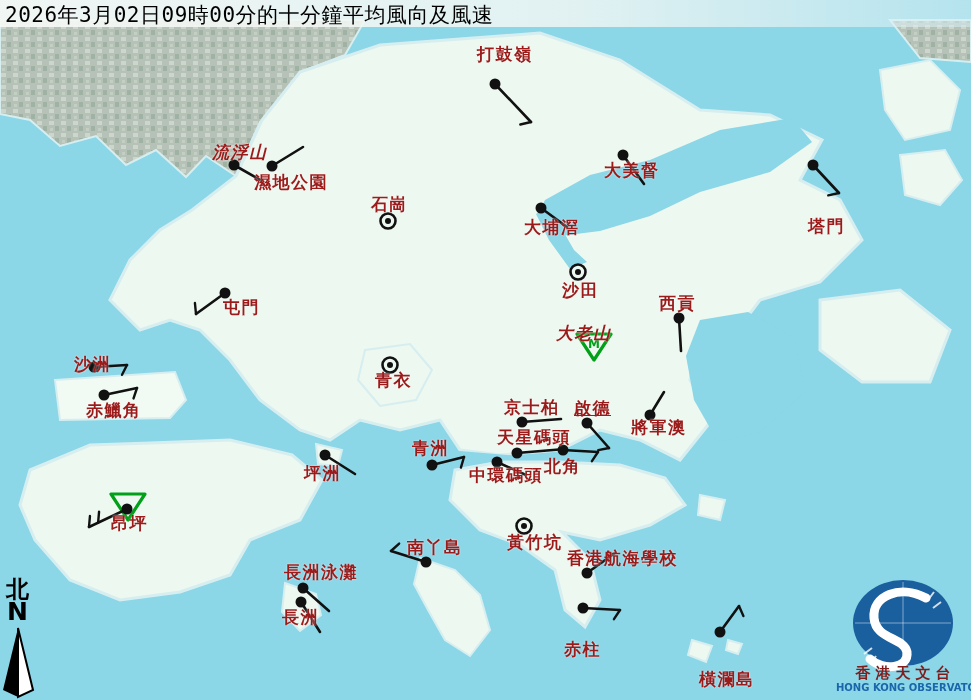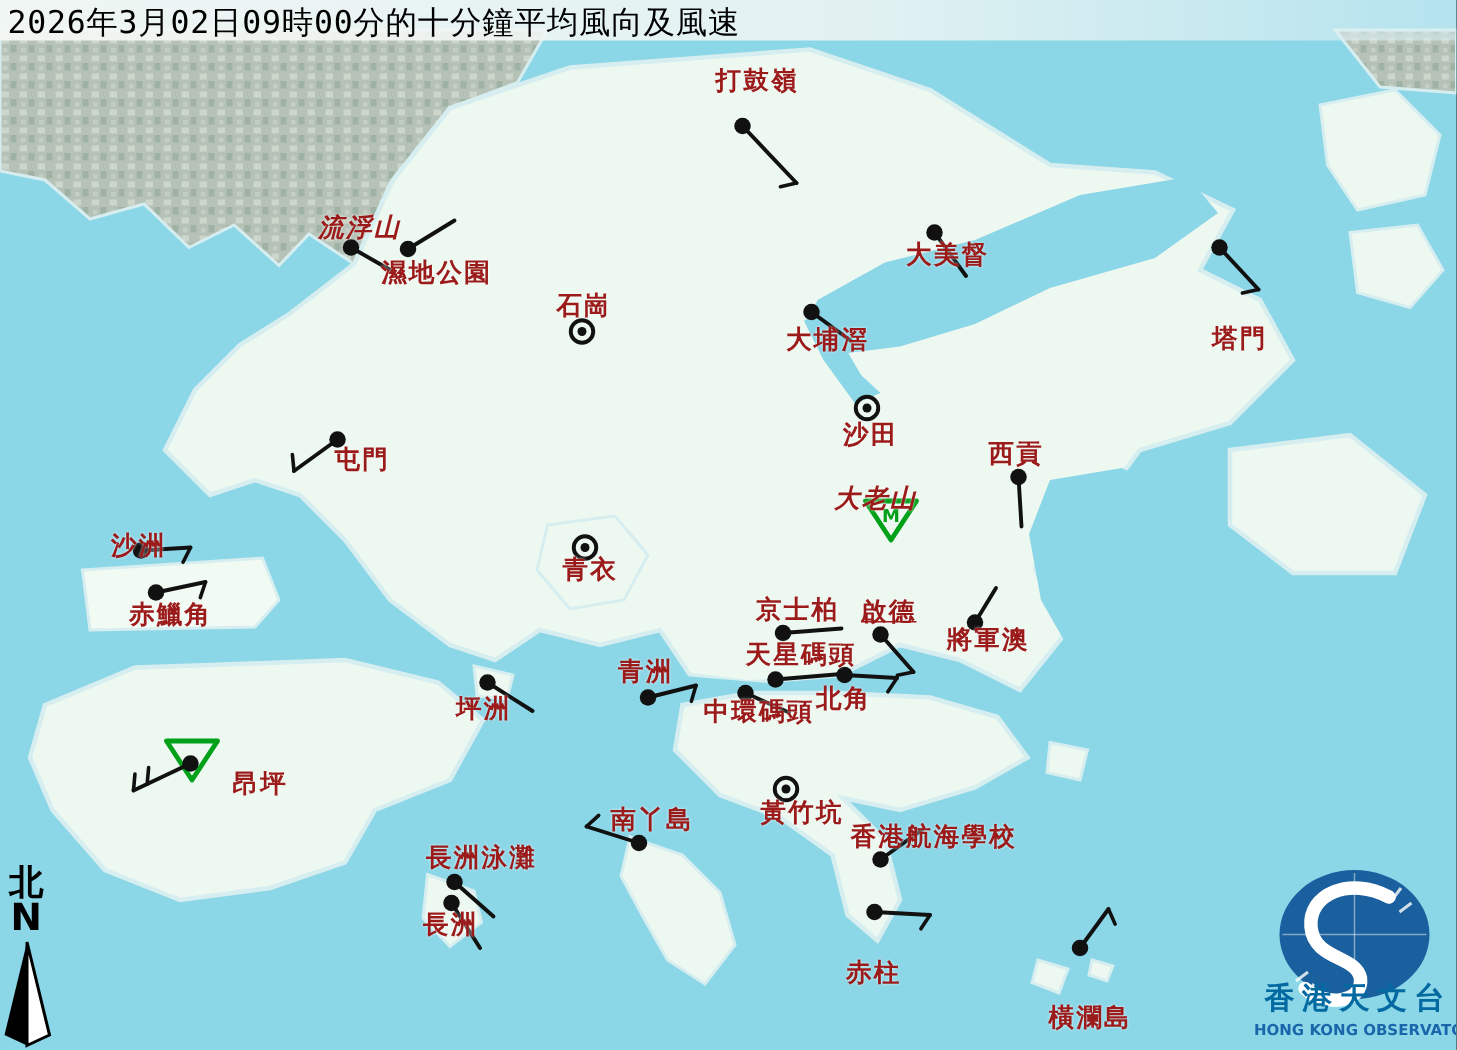--- a/index.html
+++ b/index.html
@@ -21,22 +21,22 @@
   .station-label{
     position:absolute;color:#9b1b1b;font-size:17px;font-weight:bold;
     letter-spacing:1.5px;white-space:nowrap;line-height:1;
     text-shadow:0 0 2px rgba(255,255,255,.8);
   }
   #compass{position:absolute;left:3px;top:578px;width:36px;color:#000;}
   #compass-cjk{font-size:23px;font-weight:bold;line-height:1;margin-left:3px;}
   #compass-n{font-size:25px;font-weight:bold;line-height:0.9;margin-left:4px;font-family:"DejaVu Sans",sans-serif;}
   #logo{position:absolute;left:840px;top:578px;width:131px;height:122px;text-align:center;}
   #logo-cjk{
-    position:absolute;left:0;top:74px;width:100%;
-    color:#0369a1;font-size:20px;font-weight:bold;letter-spacing:5px;white-space:nowrap;
+    position:absolute;left:0;top:86px;width:100%;
+    color:#7f1d1d;font-size:15px;font-weight:bold;letter-spacing:5px;white-space:nowrap;
   }
   #logo-en{
     position:absolute;left:-4px;top:104px;width:139px;
     color:#1a66aa;font-size:10px;font-weight:bold;letter-spacing:0px;white-space:nowrap;
   }
 </style>
 </head>
 <body>
 
 <div id="screen">
@@ -259,21 +259,21 @@
       <div class="station-label" style="left: 86px; top: 402px;">赤鱲角</div>
       <div class="station-label" style="left: 375px; top: 372px;">青衣</div>
       <div class="station-label" style="left: 504px; top: 399px;">京士柏</div>
       <div class="station-label" style="left: 574px; top: 400px; text-decoration: underline;">啟德</div>
       <div class="station-label" style="left: 631px; top: 419px;">將軍澳</div>
       <div class="station-label" style="left: 497px; top: 429px;">天星碼頭</div>
       <div class="station-label" style="left: 544px; top: 458px;">北角</div>
       <div class="station-label" style="left: 469px; top: 467px; text-align: center;">中環碼頭</div>
       <div class="station-label" style="left: 412px; top: 440px;">青洲</div>
       <div class="station-label" style="left: 304px; top: 465px;">坪洲</div>
-      <div class="station-label" style="left: 111px; top: 515px; margin-left: 44px;">昂坪</div>
+      <div class="station-label" style="left: 111px; top: 515px;">昂坪</div>
       <div class="station-label" style="left: 507px; top: 534px; text-align: center;">黃竹坑</div>
       <div class="station-label" style="left: 407px; top: 539px;">南丫島</div>
       <div class="station-label" style="left: 284px; top: 564px;">長洲泳灘</div>
       <div class="station-label" style="left: 282px; top: 609px;">長洲</div>
       <div class="station-label" style="left: 567px; top: 550px;">香港航海學校</div>
       <div class="station-label" style="left: 564px; top: 617px; margin-top: 24px;">赤柱</div>
       <div class="station-label" style="left: 699px; top: 639px; margin-top: 32px;">橫瀾島</div>
     </div>
 
   <div id="compass">

